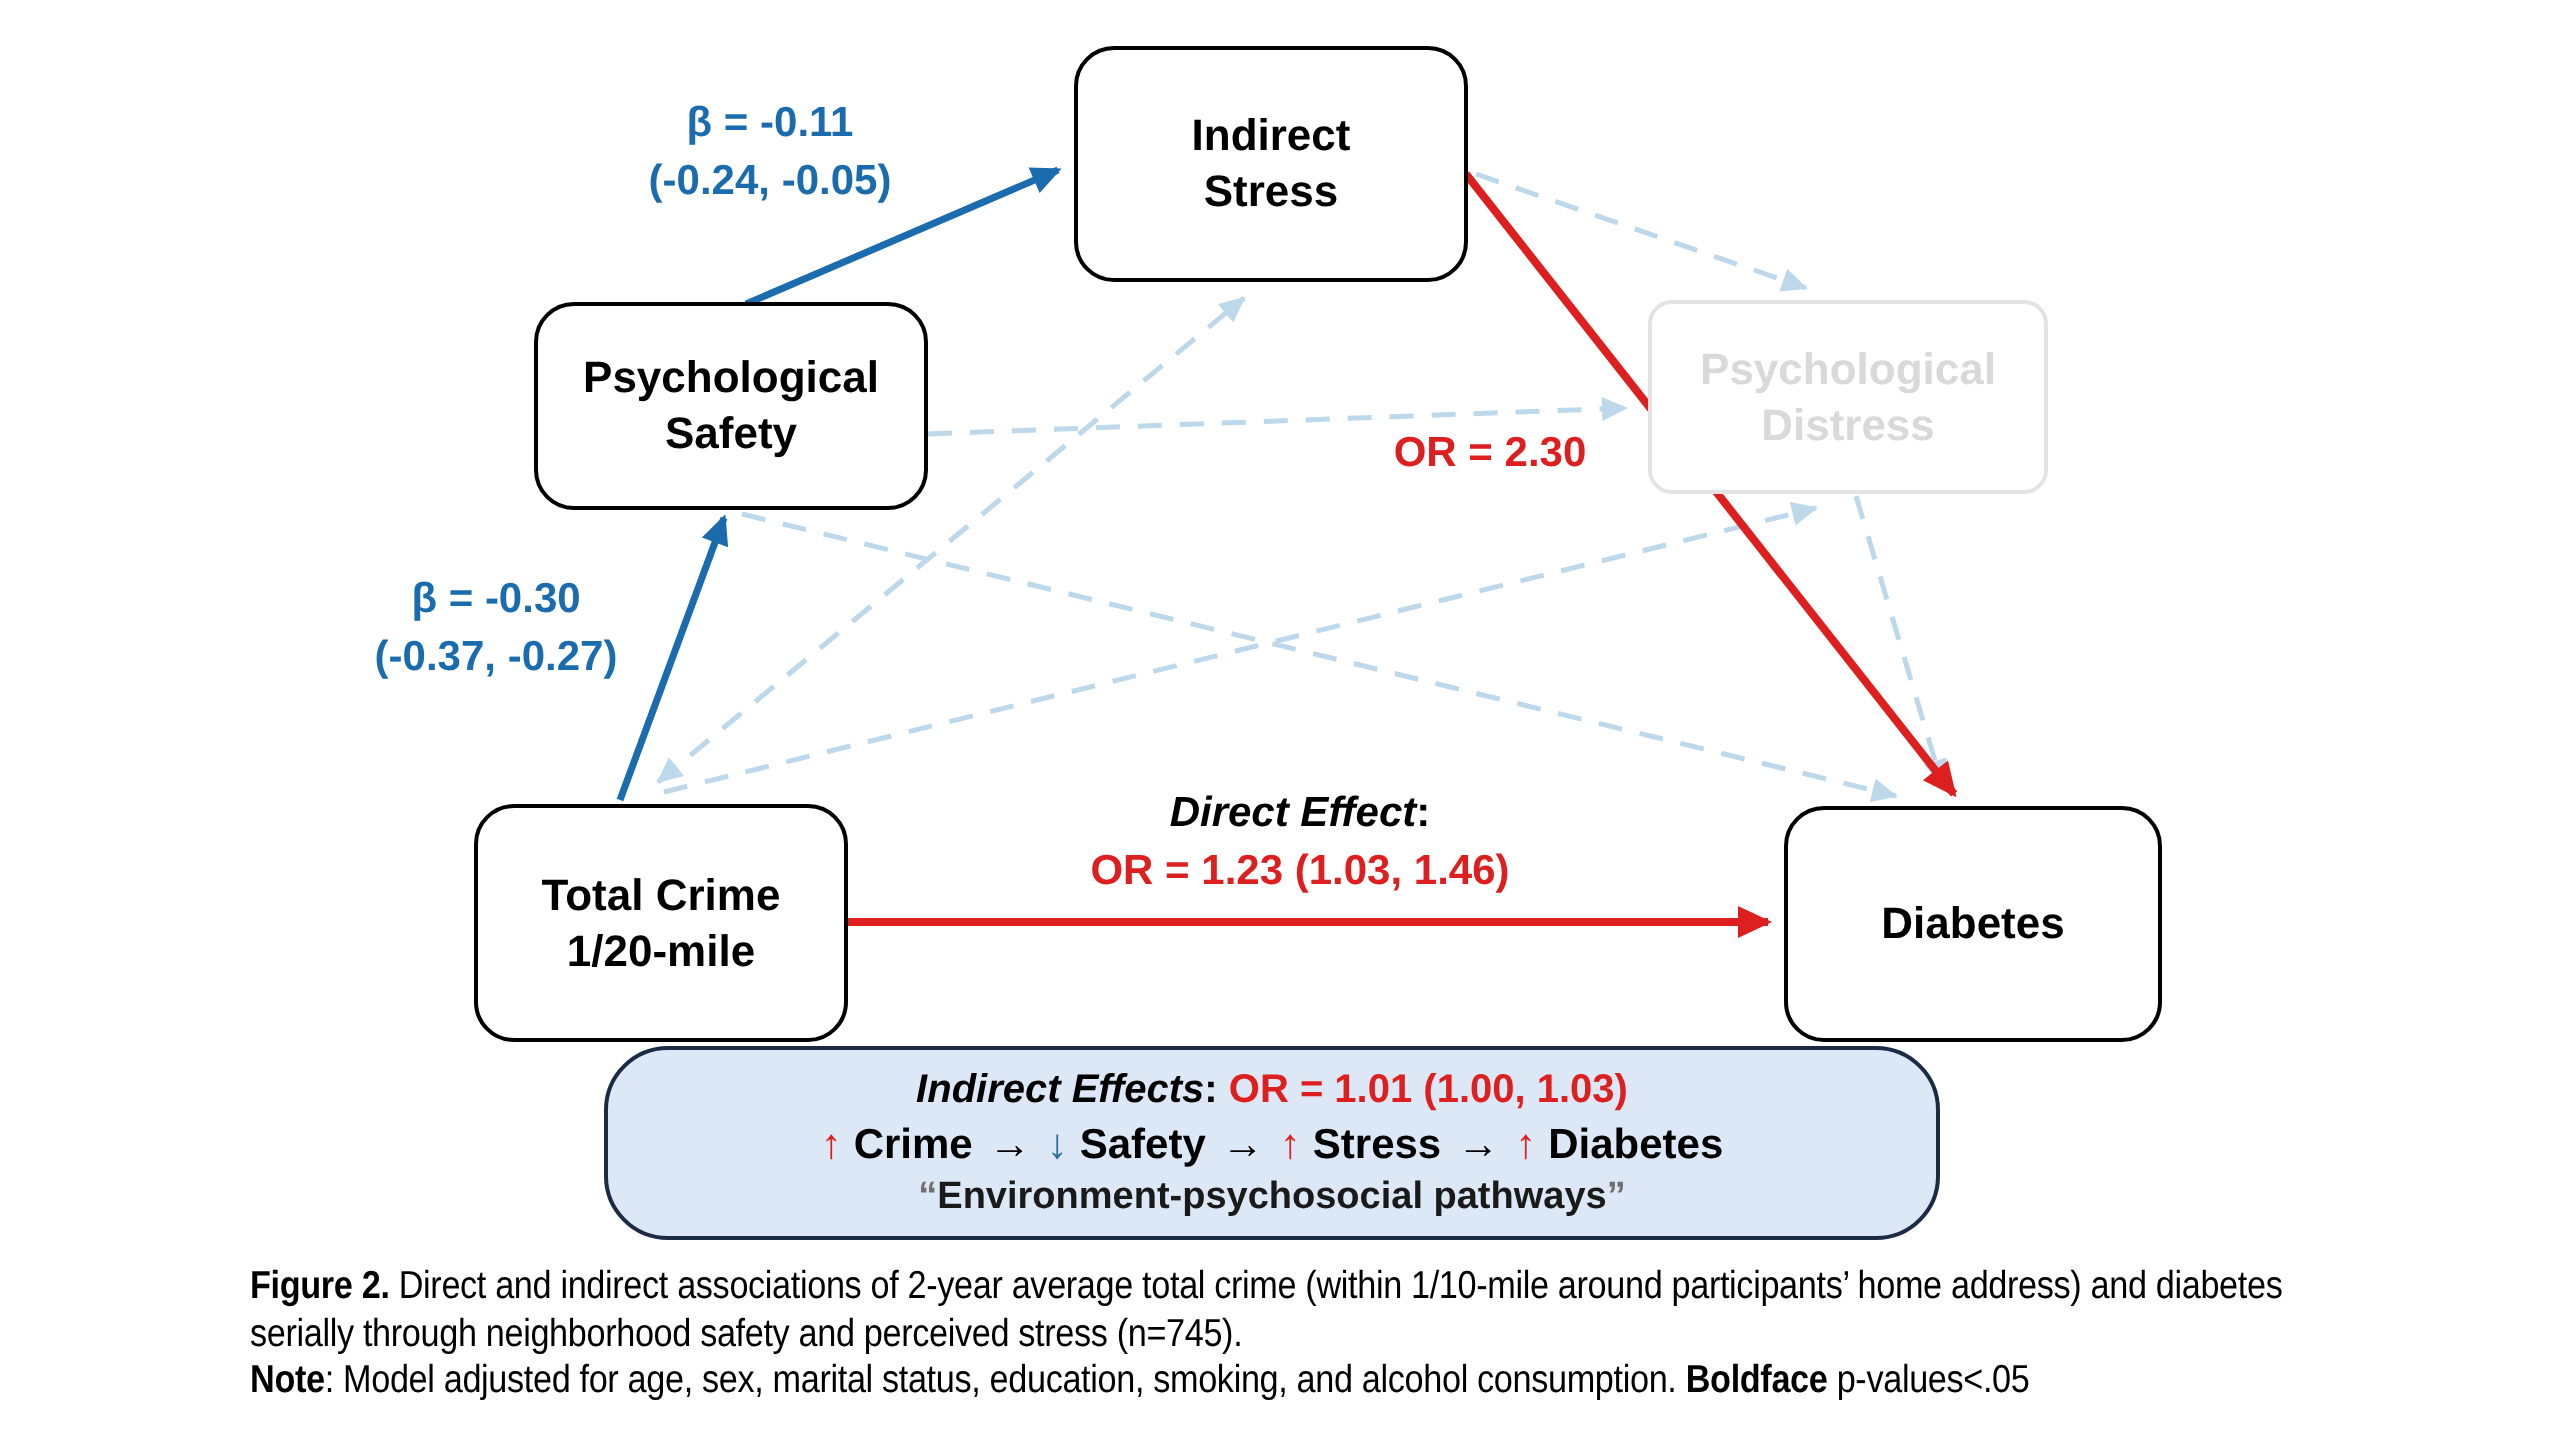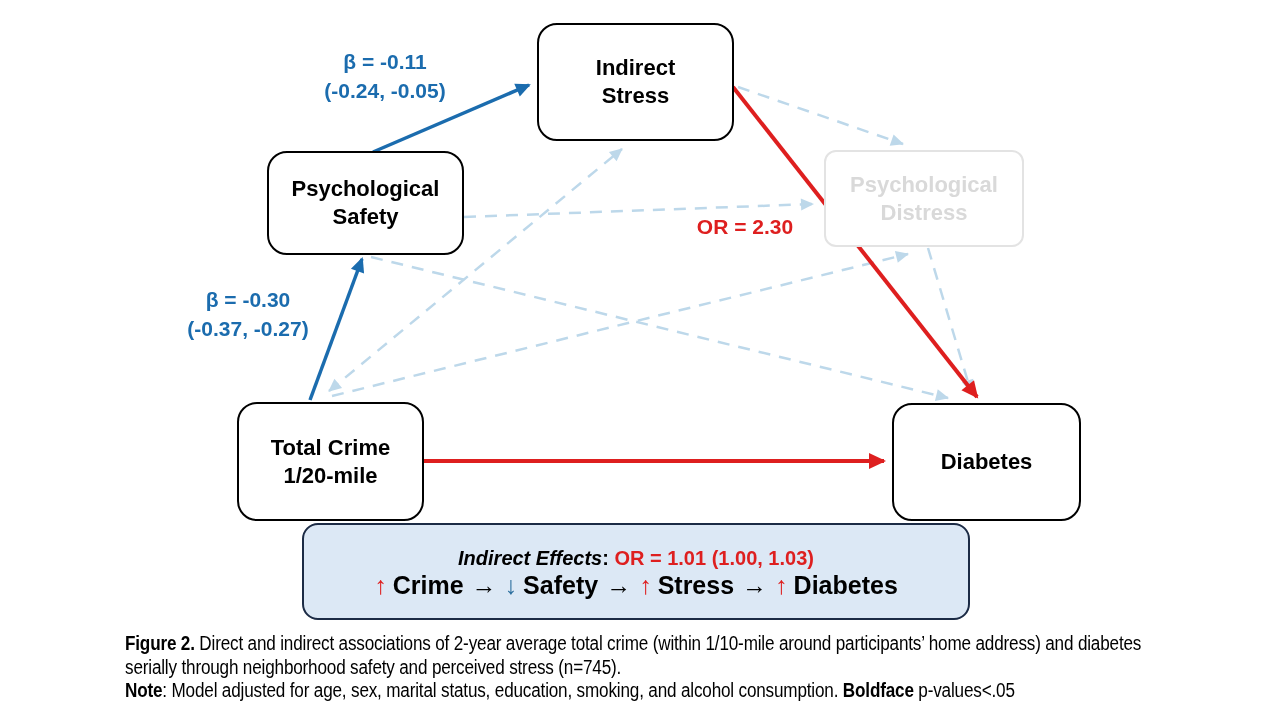--- a/index.html
+++ b/index.html
@@ -13,28 +13,28 @@
   }
   .node.faded{border:2px solid #e3e3e3;color:#d9d9d9;border-radius:12px;}
   .edge-label{position:absolute;z-index:3;text-align:center;font-weight:bold;font-size:21px;line-height:29px;}
   .edge-label.blue{color:#1b6cae;}
   .edge-label.red{color:#de1f1f;}
   .direct-title{color:#000000;font-style:italic;}
   .direct-title .colon{font-style:normal;}
   .direct-or{color:#de1f1f;}
   #indirect-panel{
     position:absolute;z-index:2;left:302px;top:523px;width:668px;height:97px;
-    background:#dce8f5;border:2.5px solid #1c2b45;border-radius:16px;
+    background:#dce8f5;border:2.5px solid #1c2b45;border-radius:32px;
     display:flex;flex-direction:column;align-items:center;justify-content:center;
     text-align:center;box-sizing:border-box;
   }
   .ind-line1{font-size:20px;font-weight:bold;line-height:27px;color:#000000;}
   .ind-line1 .ital{font-style:italic;}
   .ind-line1 .redv{color:#de1f1f;}
-  .ind-line2{font-size:25px;font-weight:bold;line-height:27px;color:#000000;}
+  .ind-line2{font-size:21px;font-weight:bold;line-height:27px;color:#000000;}
   .ind-line2 .up{color:#de1f1f;}
   .ind-line2 .down{color:#2c6f9e;}
   .ind-line2 .arr{font-weight:normal;margin:0 5px;}
   .ind-line3{font-size:19px;font-weight:bold;line-height:26px;color:#1a1a1a;}
   .ind-line3 .q{color:#6f6f6f;}
   #caption{
     position:absolute;z-index:3;left:125px;top:632px;width:1180px;
     font-size:19.5px;line-height:23.5px;color:#000000;
     transform:scaleX(0.878);transform-origin:left top;letter-spacing:-0.2px;
   }
@@ -110,27 +110,36 @@
 
   <div class="edge-label blue" style="left:143px;top:285px;width:210px;">
     <div>β = -0.30</div>
     <div>(-0.37, -0.27)</div>
   </div>
 
   <div class="edge-label red" style="left:640px;top:212px;width:210px;">
     <div>OR = 2.30</div>
   </div>
 
+  <div class="edge-label" style="left:495px;top:392px;width:310px;">
+    <div class="direct-title">
+      <span>Direct Effect</span><span class="colon">:</span>
+    </div>
+    <div class="direct-or">OR = 1.23 (1.03, 1.46)</div>
+  </div>
 
   <div id="indirect-panel">
     <div class="ind-line1">
       <span class="ital">Indirect Effects</span><span>: </span><span class="redv">OR = 1.01 (1.00, 1.03)</span>
     </div>
     <div class="ind-line2">
       <span class="up tok">↑</span><span class="tok">Crime</span><span class="arr tok">→</span><span class="down tok">↓</span><span class="tok">Safety</span><span class="arr tok">→</span><span class="up tok">↑</span><span class="tok">Stress</span><span class="arr tok">→</span><span class="up tok">↑</span><span class="tok">Diabetes</span>
+    </div>
+    <div class="ind-line3">
+      <span class="q">“</span><span>Environment-psychosocial pathways</span><span class="q">”</span>
     </div>
   </div>
 
   <div id="caption">
     <b>Figure 2.</b><span> Direct and indirect associations of 2-year average total crime (within 1/10-mile around participants’ home address) and diabetes serially through neighborhood safety and perceived stress (n=745).</span><br>
     <b>Note</b><span>: Model adjusted for age, sex, marital status, education, smoking, and alcohol consumption. </span><b>Boldface</b><span> p-values&lt;.05</span>
   </div>
 
 </div>
 

